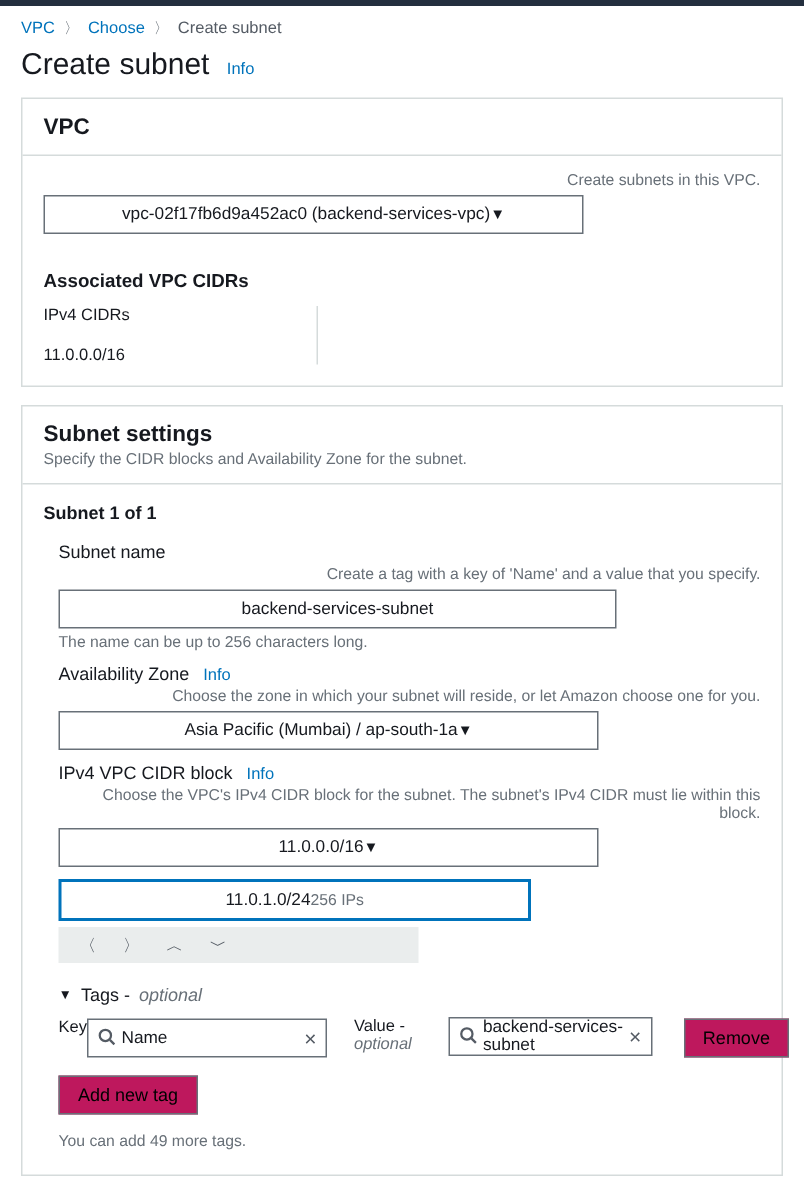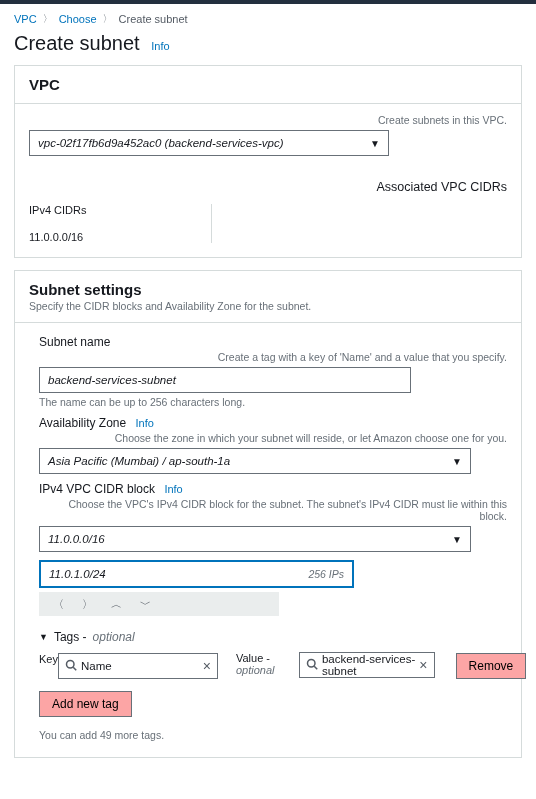--- a/index.html
+++ b/index.html
@@ -52,37 +52,36 @@
   .field-help { font-size: 10.5px; color: #687078; margin-top: 3px; }
   .select, .text-input, .cidr-input {
     width: 350px;
     height: 26px;
     border: 1px solid #687078;
     background: #fff;
     padding: 0 8px;
     font-size: 11.5px;
     display: flex;
     align-items: center;
-    justify-content: space-between;
-    font-style: italic;
+    justify-content: center;
   }
   .cidr-input { width: 315px; border: 2px solid #0073bb; height: 28px; }
   .cidr-input .hint { color: #687078; font-size: 10.5px; }
   .select { width: 360px; }
   .select .caret { font-size: 10px; color: #16191f; }
   .section-gap { height: 18px; }
-  .assoc-title { font-size: 12.5px; font-weight: 400; margin-bottom: 10px; text-align: right; }
+  .assoc-title { font-size: 12.5px; font-weight: 700; margin-bottom: 10px; }
   .cidr-row { display: flex; }
   .cidr-col { min-width: 170px; }
   .cidr-col .lbl { font-size: 11px; color: #16191f; margin-bottom: 15px; }
   .cidr-col .val { font-size: 11px; }
   .vline { width: 1px; background: #d5dbdb; margin: 0 12px; }
   .subnet-index { font-size: 12px; font-weight: 700; margin-bottom: 12px; }
   .inner { margin-left: 10px; }
-  .cidr-select { width: 432px; }
+  .cidr-select { width: 360px; }
   .nav-strip {
     width: 240px; height: 24px; background: #eaeded;
     display: flex; align-items: center; gap: 18px; padding-left: 14px;
     margin-top: 4px;
   }
   .nav-strip span { color: #545b64; font-size: 11px; cursor: default; }
   .tags-toggle {
     display: flex; align-items: center; gap: 6px;
     font-size: 12px; margin-top: 14px; margin-bottom: 8px;
   }
@@ -94,21 +93,21 @@
   .tag-col .opt { font-style: italic; color: #687078; }
   .tag-input {
     width: 160px; height: 26px; border: 1px solid #687078;
     display: flex; align-items: center; padding: 0 6px; gap: 4px;
     font-size: 11.5px; background: #fff;
   }
   .tag-input .x { margin-left: auto; color: #545b64; font-size: 14px; }
   .tag-input .mag { color: #545b64; font-size: 11px; }
   .tag-input .txt { flex: 1; }
   .btn {
-    height: 26px; border: 1px solid #687078; background: #fca5a5;
+    height: 26px; border: 1px solid #687078; background: #be185d;
     padding: 0 14px; font-size: 12px; font-weight: 700; cursor: pointer;
     display: inline-flex; align-items: center;
   }
   .btn.small { height: 26px; padding: 0 12px; font-weight: 400; }
   .more-tags { font-size: 10.5px; color: #687078; margin-top: 4px; }
   .mb8 { margin-bottom: 8px; }
   svg.icon { width: 12px; height: 12px; }
 </style>
 </head>
 <body>
@@ -152,20 +151,21 @@
     </div>
   </div>
 </div>
 
 <div class="panel">
   <div class="panel-header">
     <div class="panel-title">Subnet settings</div>
     <div class="panel-desc">Specify the CIDR blocks and Availability Zone for the subnet.</div>
   </div>
   <div class="panel-body">
+    <div class="subnet-index">Subnet 1 of 1</div>
     <div class="inner">
 
       <div class="field mb8">
         <div class="field-label">Subnet name</div>
         <div class="field-sub">Create a tag with a key of 'Name' and a value that you specify.</div>
         <div class="text-input" style="width:372px">
           <span>backend-services-subnet</span>
         </div>
         <div class="field-help">The name can be up to 256 characters long.</div>
       </div>

